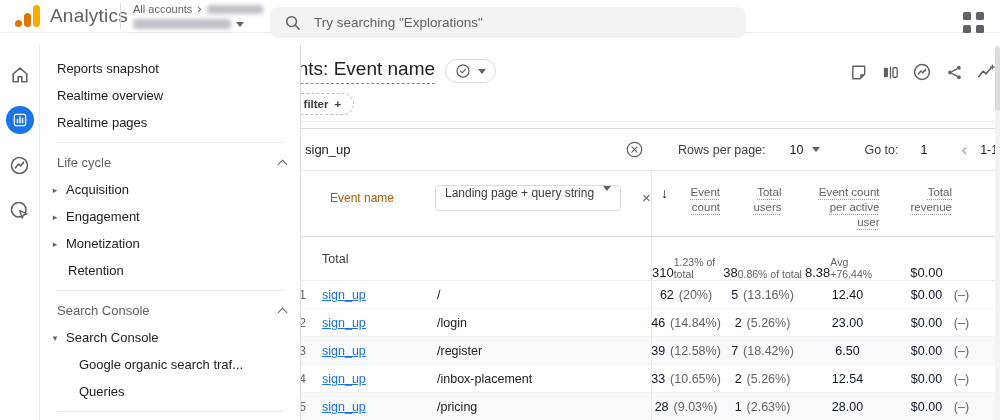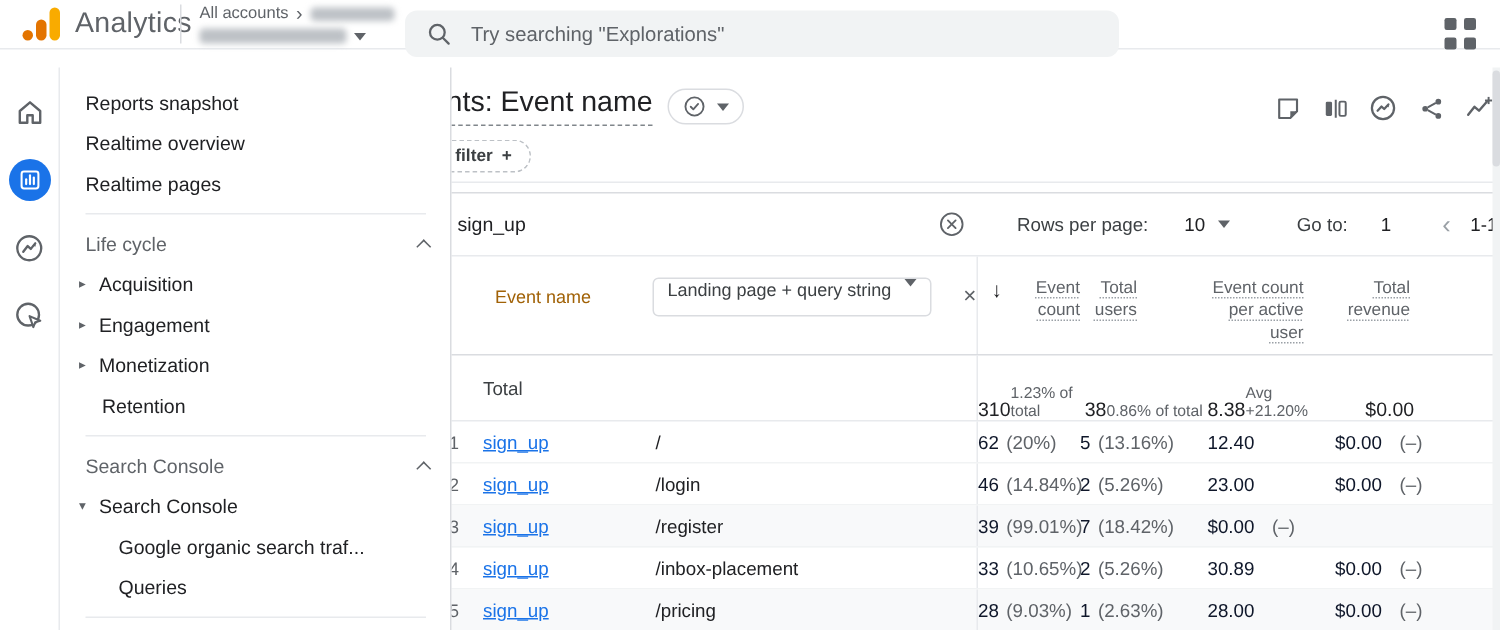--- a/index.html
+++ b/index.html
@@ -85,21 +85,21 @@
   .pg-range { margin-left:13px; color:#202124; }
 
   .hdr-row { display:flex; height:66px; border-bottom:1px solid #dadce0; }
   .dim-hdr { width:388px; flex:none; border-right:1px solid #e8eaed; display:flex; align-items:flex-start;
     padding:14px 0 0 66px; }
   .dim-label { font-size:12px; color:#a16207; padding-top:6px; width:70px; flex:none; }
   .dim-select { margin-left:35px; height:26px; border:1px solid #dadce0; border-radius:4px; display:flex;
     align-items:flex-start; gap:9px; padding:0 9px; font-size:12px; color:#3c4043; cursor:pointer; white-space:nowrap; }
   .dim-remove { margin-left:21px; margin-top:4px; font-size:15px; color:#5f6368; cursor:pointer; }
   .metrics { display:flex; flex:none; }
-  .mcell { flex:none; display:flex; justify-content:flex-start; align-items:center; }
+  .mcell { flex:none; display:flex; justify-content:center; align-items:center; }
   .w0 { width:68px; } .w1 { width:85px; } .w2 { width:85px; } .w3 { width:100px; }
   .mh { padding-top:14px; align-items:flex-start; }
   .mh .lbl { font-size:11.5px; line-height:15px; color:#5f6368; text-align:right;
     text-decoration:underline dotted #9aa0a6 1px; text-underline-offset:3px; cursor:pointer; }
   .mh0lbl { max-width:40px; } .mh1lbl { max-width:38px; } .mh2lbl { max-width:64px; } .mh3lbl { max-width:50px; padding-right:0; }
   .mh.w3 { padding-right:26px; }
   .mh.w0 { justify-content:space-between; padding-left:9px; }
   .sort-arrow { font-size:14px; color:#202124; cursor:pointer; }
 
   .total-row { display:flex; height:44px; border-bottom:1px solid #e8eaed; }
@@ -369,21 +369,21 @@
         <div class="mcell tcell w0">
           <span class="tv">310</span>
           <span class="ts">1.23% of total</span>
         </div>
         <div class="mcell tcell w1">
           <span class="tv">38</span>
           <span class="ts">0.86% of total</span>
         </div>
         <div class="mcell tcell w2">
           <span class="tv">8.38</span>
-          <span class="ts">Avg +21.20%</span>
+          <span class="ts">Avg +76.44%</span>
         </div>
         <div class="mcell tcell w3">
           <span class="tv">$0.00</span>
         </div>
       </div>
     </div>
 
     <div class="tbody">
 
       <div class="trow">
@@ -438,25 +438,28 @@
 
       <div class="trow">
         <div class="row-dim">
           <span class="c-num">3</span>
           <span class="c-event"><a>sign_up</a></span>
           <span class="c-page">/register</span>
         </div>
         <div class="metrics">
           <div class="mcell w0">
               <span class="v">39</span>
-              <span class="p">(99.01%)</span>
+              <span class="p">(12.58%)</span>
             </div>
           <div class="mcell w1">
               <span class="v">7</span>
               <span class="p">(18.42%)</span>
+            </div>
+          <div class="mcell w2">
+              <span class="v">6.50</span>
             </div>
           <div class="mcell w3">
               <span class="v">$0.00</span>
               <span class="p rev-suffix">(–)</span>
             </div>
         </div>
       </div>
 
       <div class="trow">
         <div class="row-dim">
@@ -467,21 +470,21 @@
         <div class="metrics">
           <div class="mcell w0">
               <span class="v">33</span>
               <span class="p">(10.65%)</span>
             </div>
           <div class="mcell w1">
               <span class="v">2</span>
               <span class="p">(5.26%)</span>
             </div>
           <div class="mcell w2">
-              <span class="v">30.89</span>
+              <span class="v">12.54</span>
             </div>
           <div class="mcell w3">
               <span class="v">$0.00</span>
               <span class="p rev-suffix">(–)</span>
             </div>
         </div>
       </div>
 
       <div class="trow">
         <div class="row-dim">

